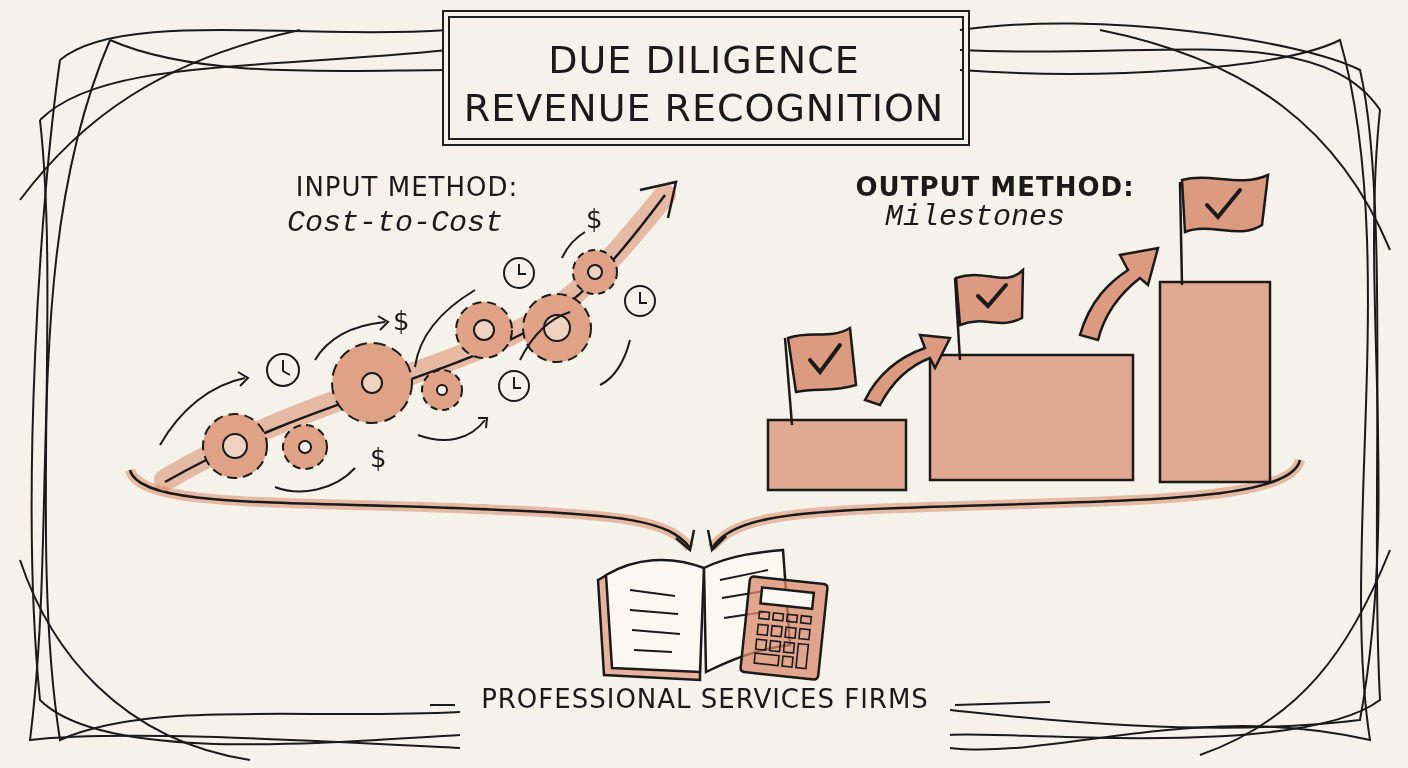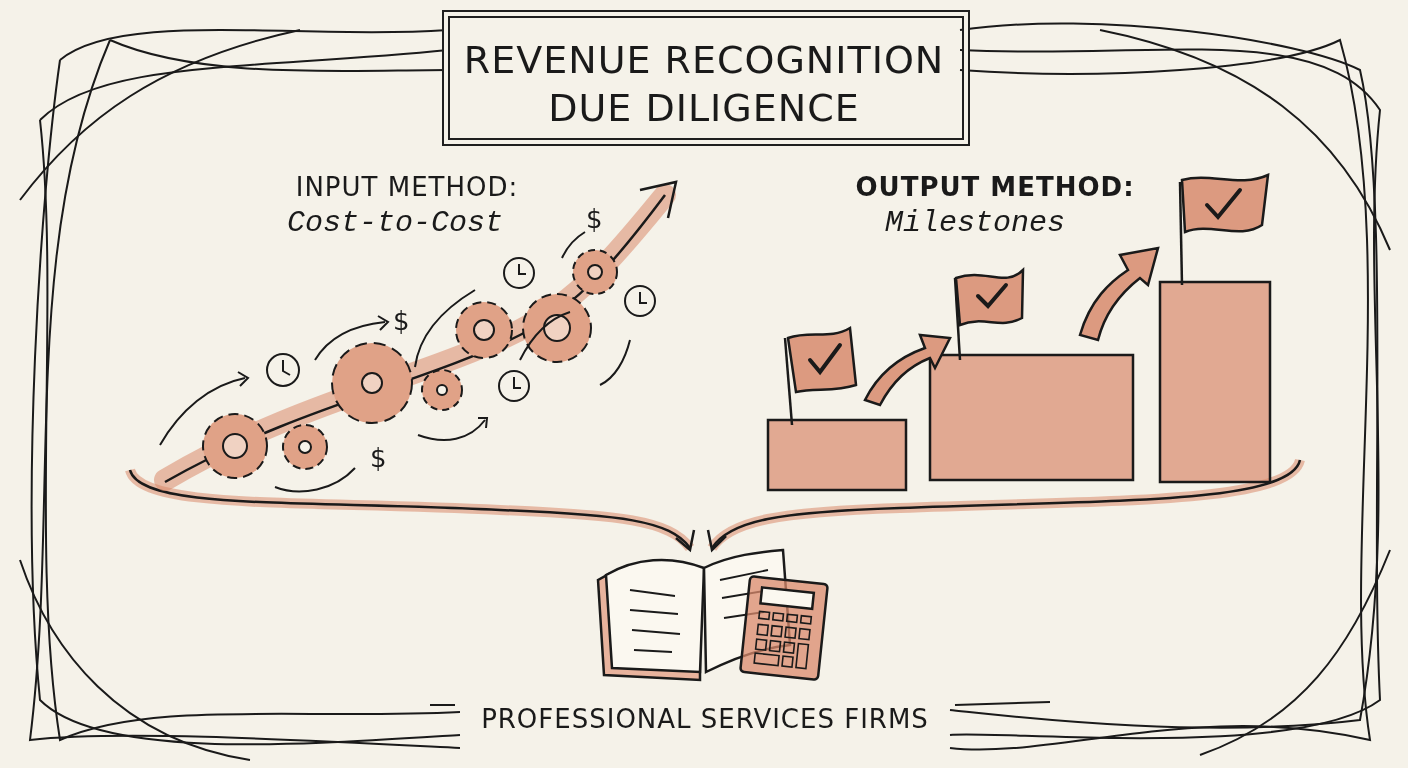--- a/index.html
+++ b/index.html
@@ -5,21 +5,21 @@
   html, body { margin:0; padding:0; }
   body { width:1408px; height:768px; background:#f5f2e9; overflow:hidden; position:relative;
          font-family:"DejaVu Sans", sans-serif; color:#1a1a1a; }
   svg.scene { position:absolute; left:0; top:0; }
   .lbl { position:absolute; text-align:center; white-space:nowrap; letter-spacing:1px; }
   .title-box { position:absolute; left:448px; top:16px; width:512px; height:120px;
                border:2px solid #1f1f1f; box-shadow: 0 0 0 4px #f5f2e9, 0 0 0 6px #1f1f1f; }
   .title { left:448px; width:512px; top:36px; font-size:38px; line-height:48px; }
   .h-method { font-size:26px; }
   .h-sub { font-family:Liberation Mono, monospace; font-style:italic; font-size:30px; letter-spacing:0; }
-  .footer { left:460px; width:490px; top:684px; font-size:26px;margin-top:20px; }
+  .footer { left:460px; width:490px; top:684px; font-size:26px; }
 </style>
 </head>
 <body>
 
 <svg class="scene" width="1408" height="768" viewBox="0 0 1408 768">
 
   <g fill="none" stroke="#1a1a1a" stroke-width="2">
     <path d="M60,60 C120,10 300,40 448,30 M960,30 C1100,10 1300,40 1360,70 C1390,200 1370,500 1380,700 C1300,760 1000,730 950,735 M460,735 C300,745 100,760 40,700 C20,500 40,200 60,60"></path>
     <path d="M40,120 C100,60 250,70 448,50 M960,50 C1150,60 1320,20 1380,110 C1360,300 1400,500 1360,720 C1200,740 1000,715 950,710 M460,712 C300,720 150,700 60,740 C30,550 60,300 40,120"></path>
     <path d="M110,40 C200,80 350,70 448,70 M960,70 C1100,80 1280,70 1340,40 C1400,250 1340,550 1370,740 C1200,700 1050,760 950,748 M460,748 C300,740 120,730 30,740 C60,500 20,250 110,40"></path>
@@ -157,23 +157,23 @@
     </g>
   </g>
   <g stroke="#1a1a1a" stroke-width="2">
     <line x1="430" y1="705" x2="455" y2="705"></line>
     <line x1="955" y1="705" x2="1050" y2="702"></line>
   </g>
 </svg>
 
 <div class="title-box"></div>
 <div class="lbl title">
+  <div>DUE DILIGENCE</div>
   <div>REVENUE RECOGNITION</div>
-  <div>DUE DILIGENCE</div>
 </div>
 
 <div class="lbl h-method" style="left:252px;width:310px;top:172px;">INPUT METHOD:</div>
 <div class="lbl h-sub" style="left:260px;width:270px;top:206px;">Cost-to-Cost</div>
 
 <div class="lbl h-method" style="left:840px;width:310px;top:172px;font-weight:bold;">OUTPUT METHOD:</div>
-<div class="lbl h-sub" style="left:860px;width:230px;top:206px;">Milestones</div>
+<div class="lbl h-sub" style="left:860px;width:230px;top:200px;">Milestones</div>
 
 <div class="lbl footer">PROFESSIONAL SERVICES FIRMS</div>
 
 </body></html>

